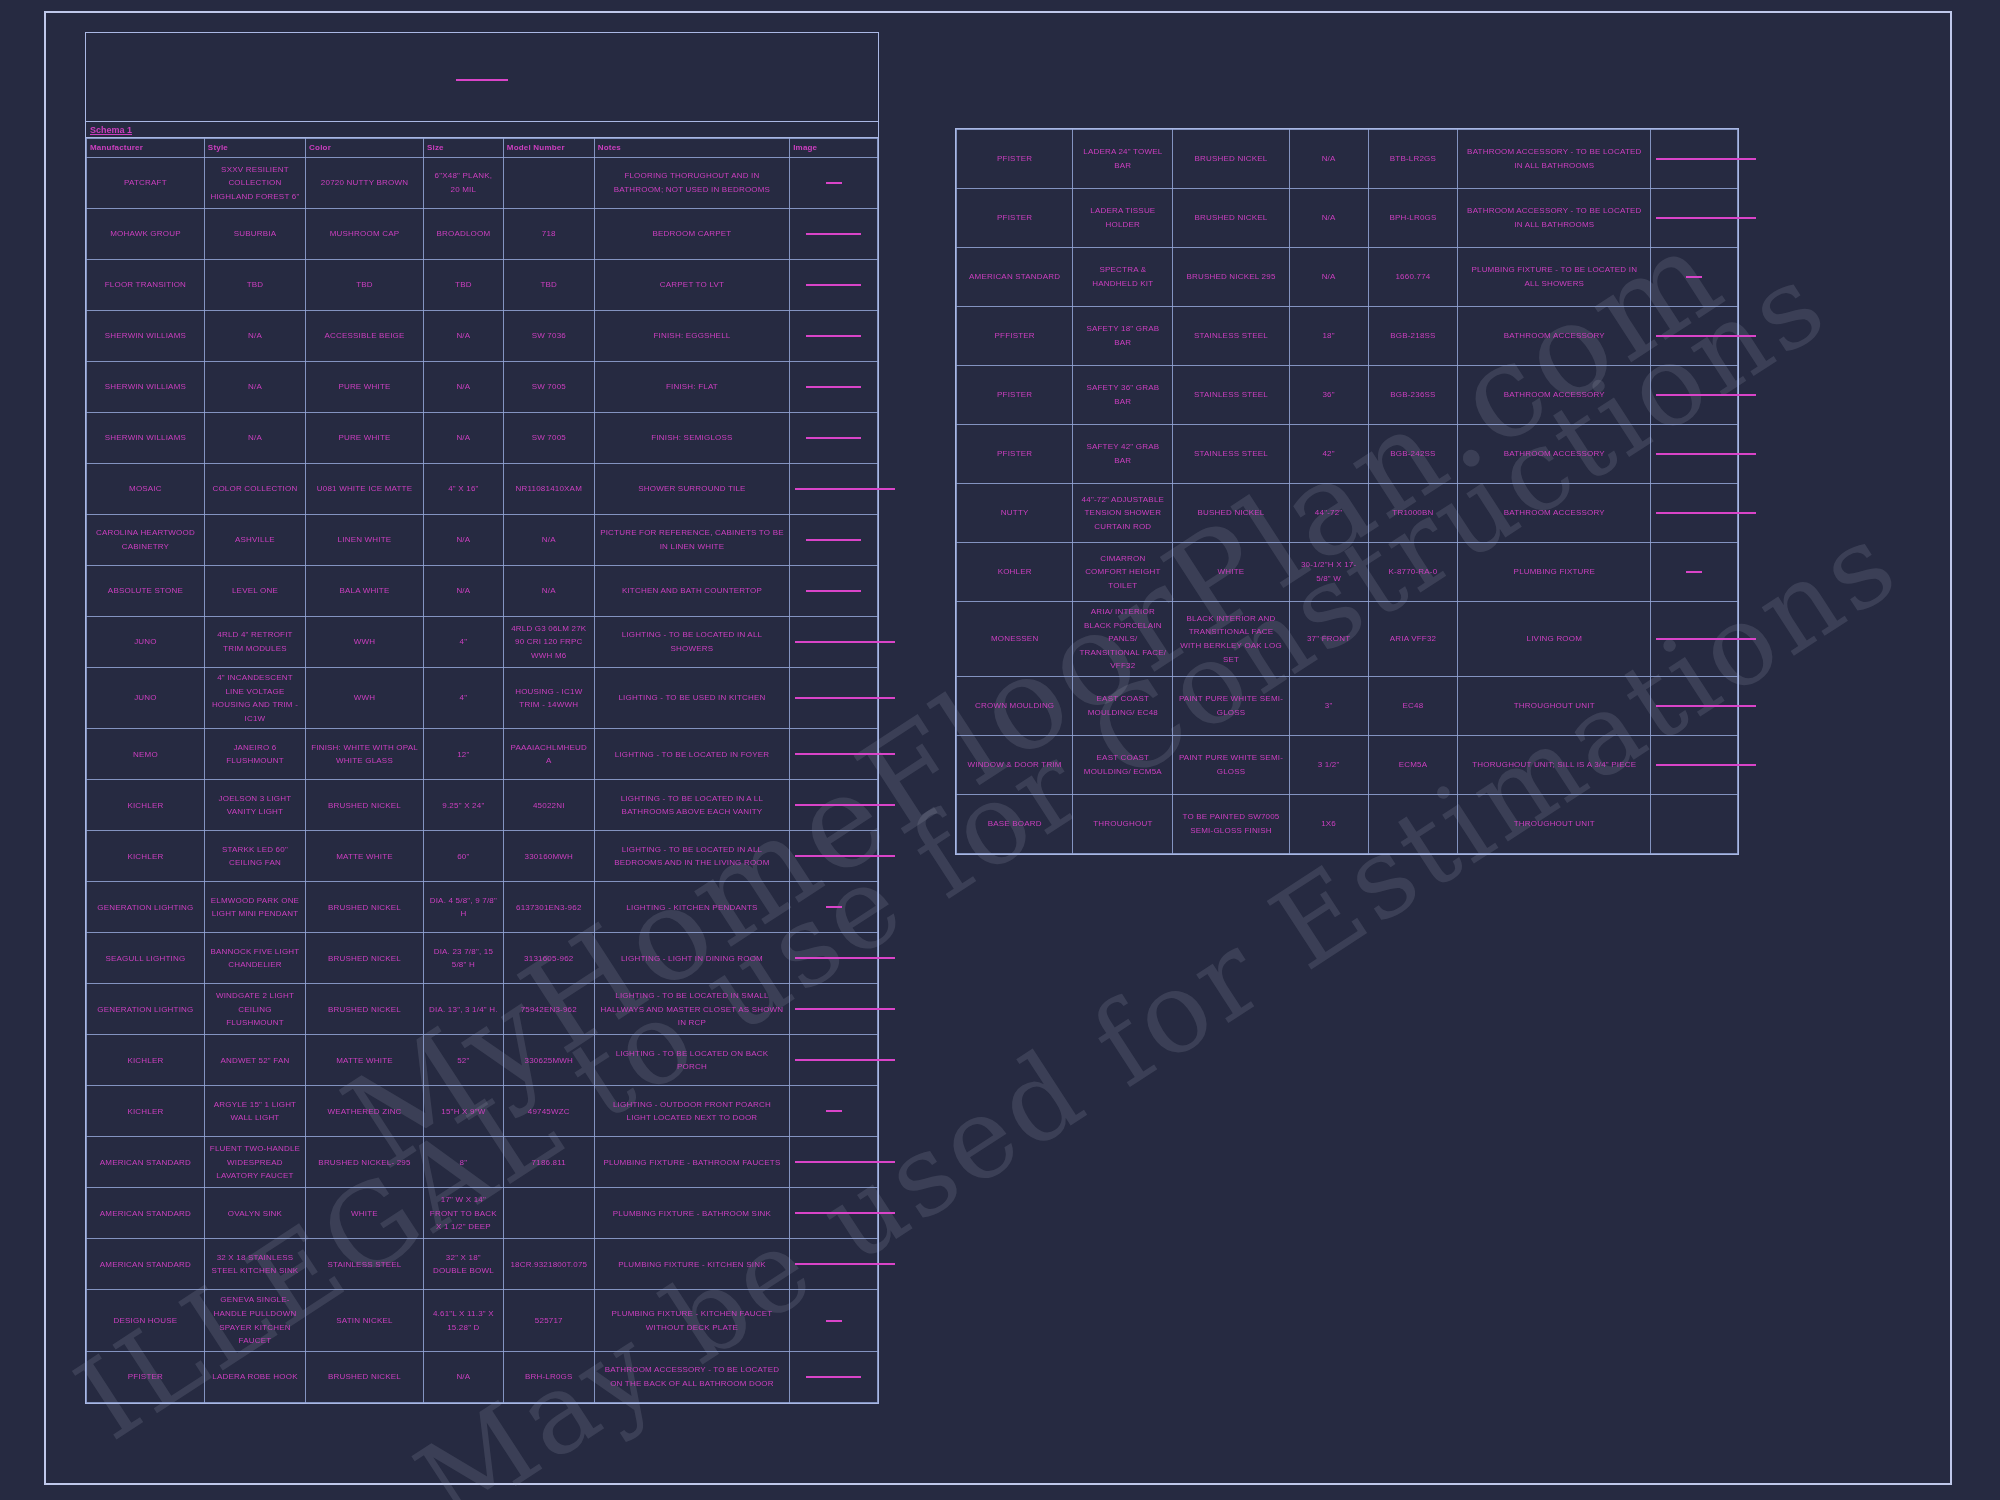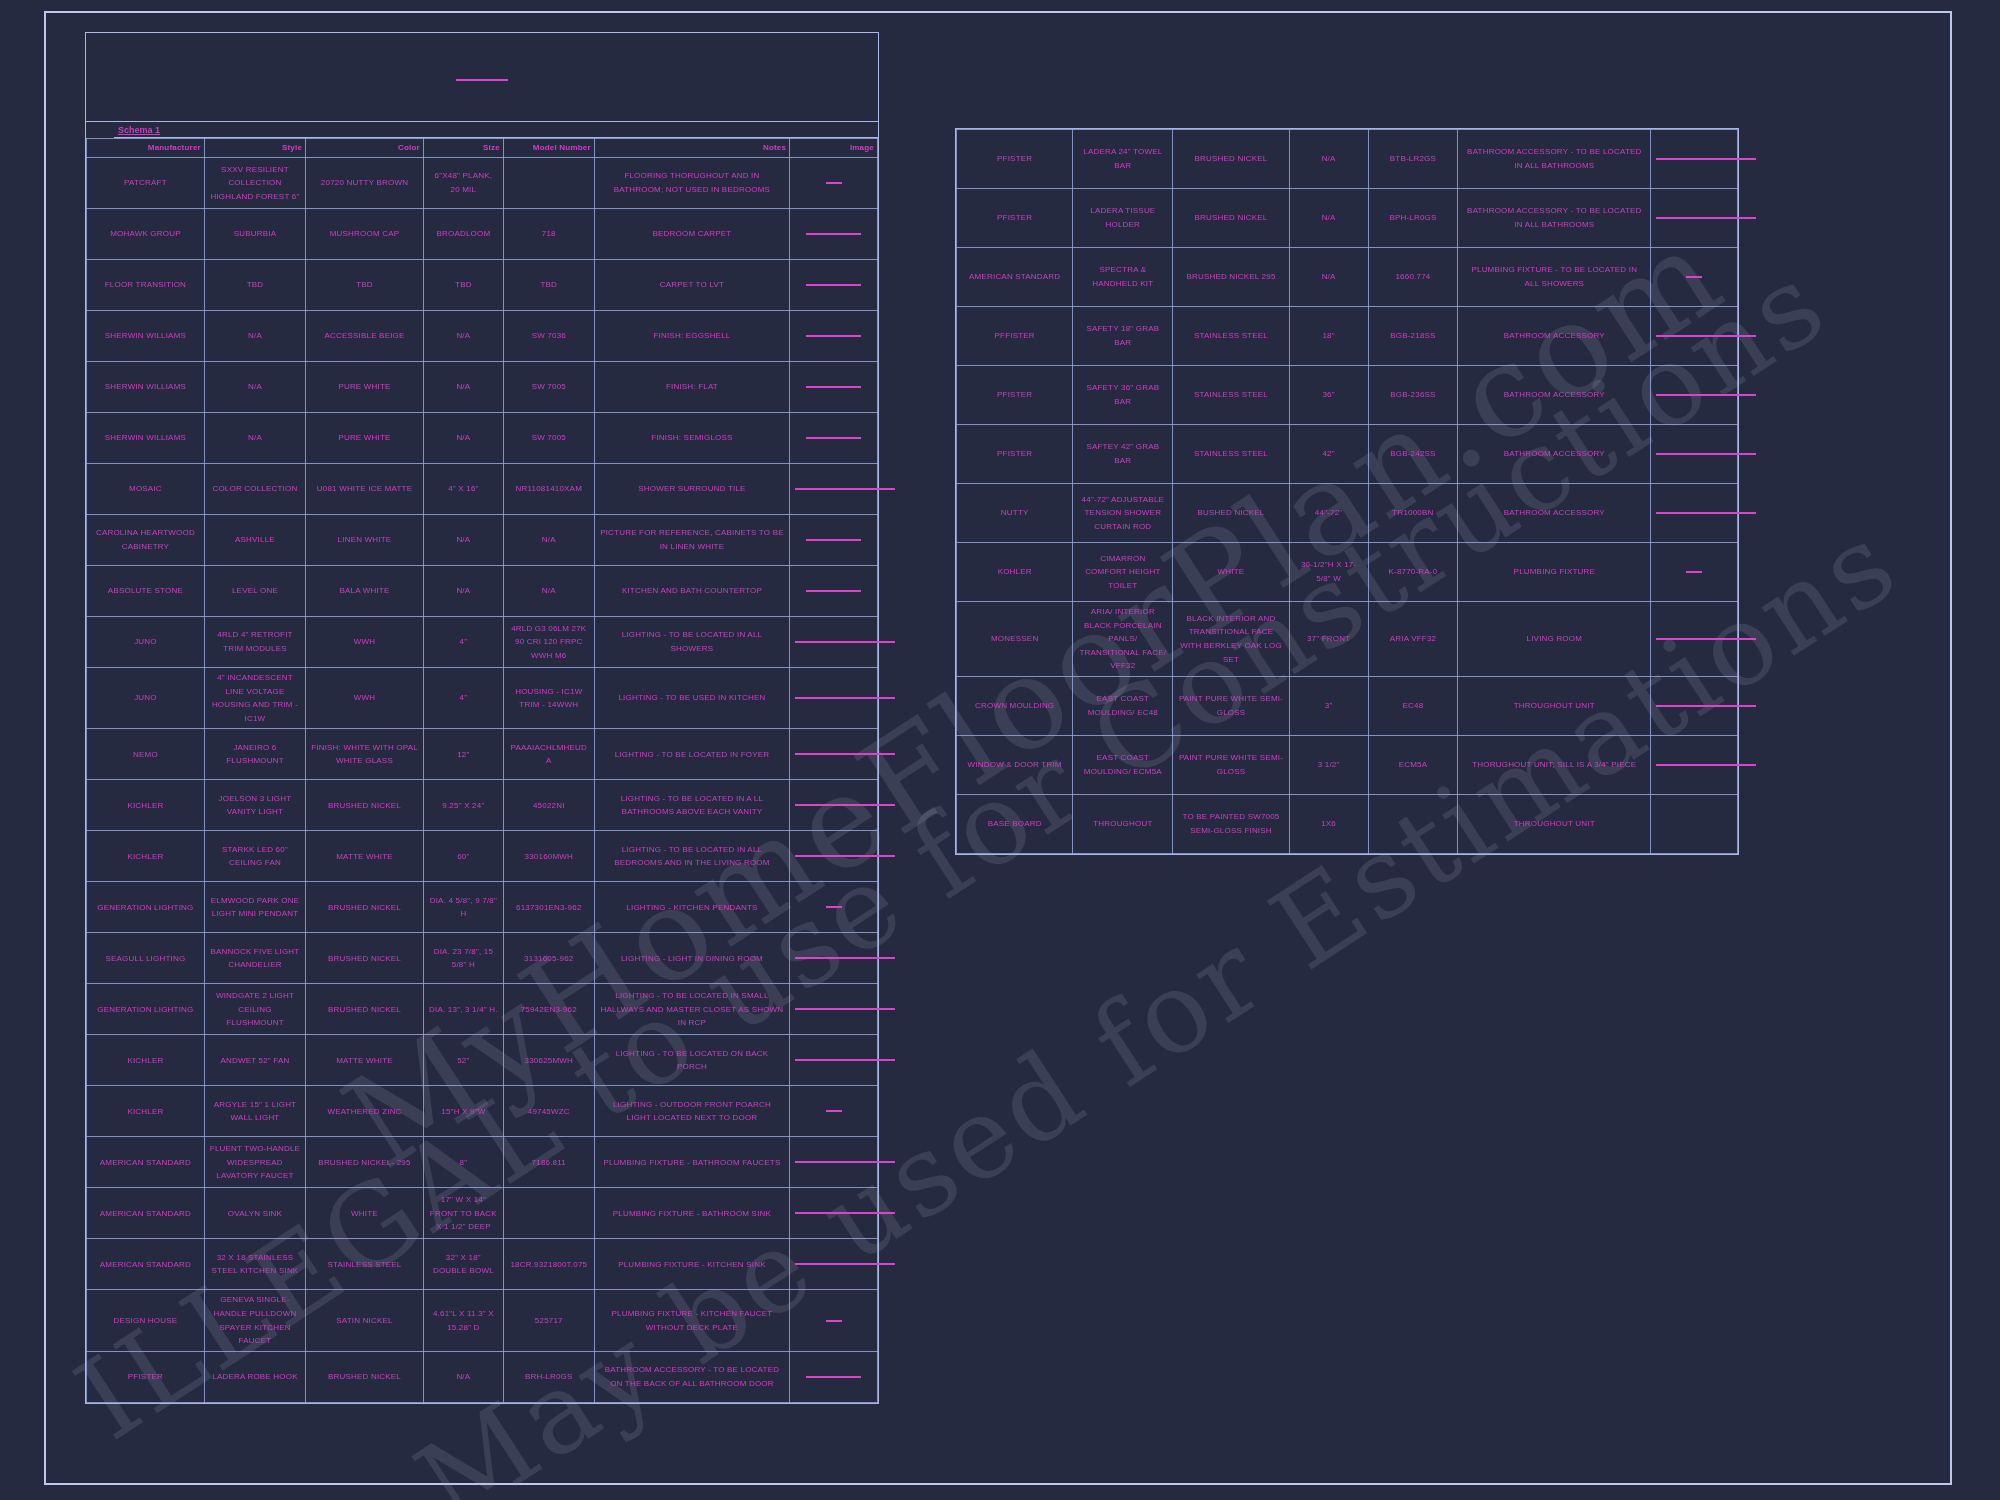--- a/index.html
+++ b/index.html
@@ -51,41 +51,40 @@
     border-top:2px solid #d944c8;
     transform:translateX(-50%);
   }
   .schema-band{
     border-bottom:1px solid #aab8e4;
     padding:3px 4px 2px 4px;
     font-size:9px;
     color:#cd3fc0;
     text-decoration:underline;
     font-weight:bold;
-    margin-left:28px;
   }
   table.sched{
     width:100%;
     border-collapse:collapse;
     table-layout:fixed;
   }
   table.sched th, table.sched td{
     border:1px solid rgba(148,166,215,0.85);
     color:#cd3fc0;
     font-size:8px;
     line-height:1.7;
     letter-spacing:0.2px;
     padding:3px 5px;
     vertical-align:middle;
     text-align:center;
     word-wrap:break-word;
     overflow:visible;
   }
   table.sched th{
-    text-align:right;
+    text-align:left;
     font-weight:bold;
     padding:2px 3px;
     height:14px;
   }
   .tbl-left tbody tr{height:51px;}
   .tbl-right tbody tr{height:59px;}
   .img-line{
     display:inline-block;
     height:2px;
     background:#d944c8;

